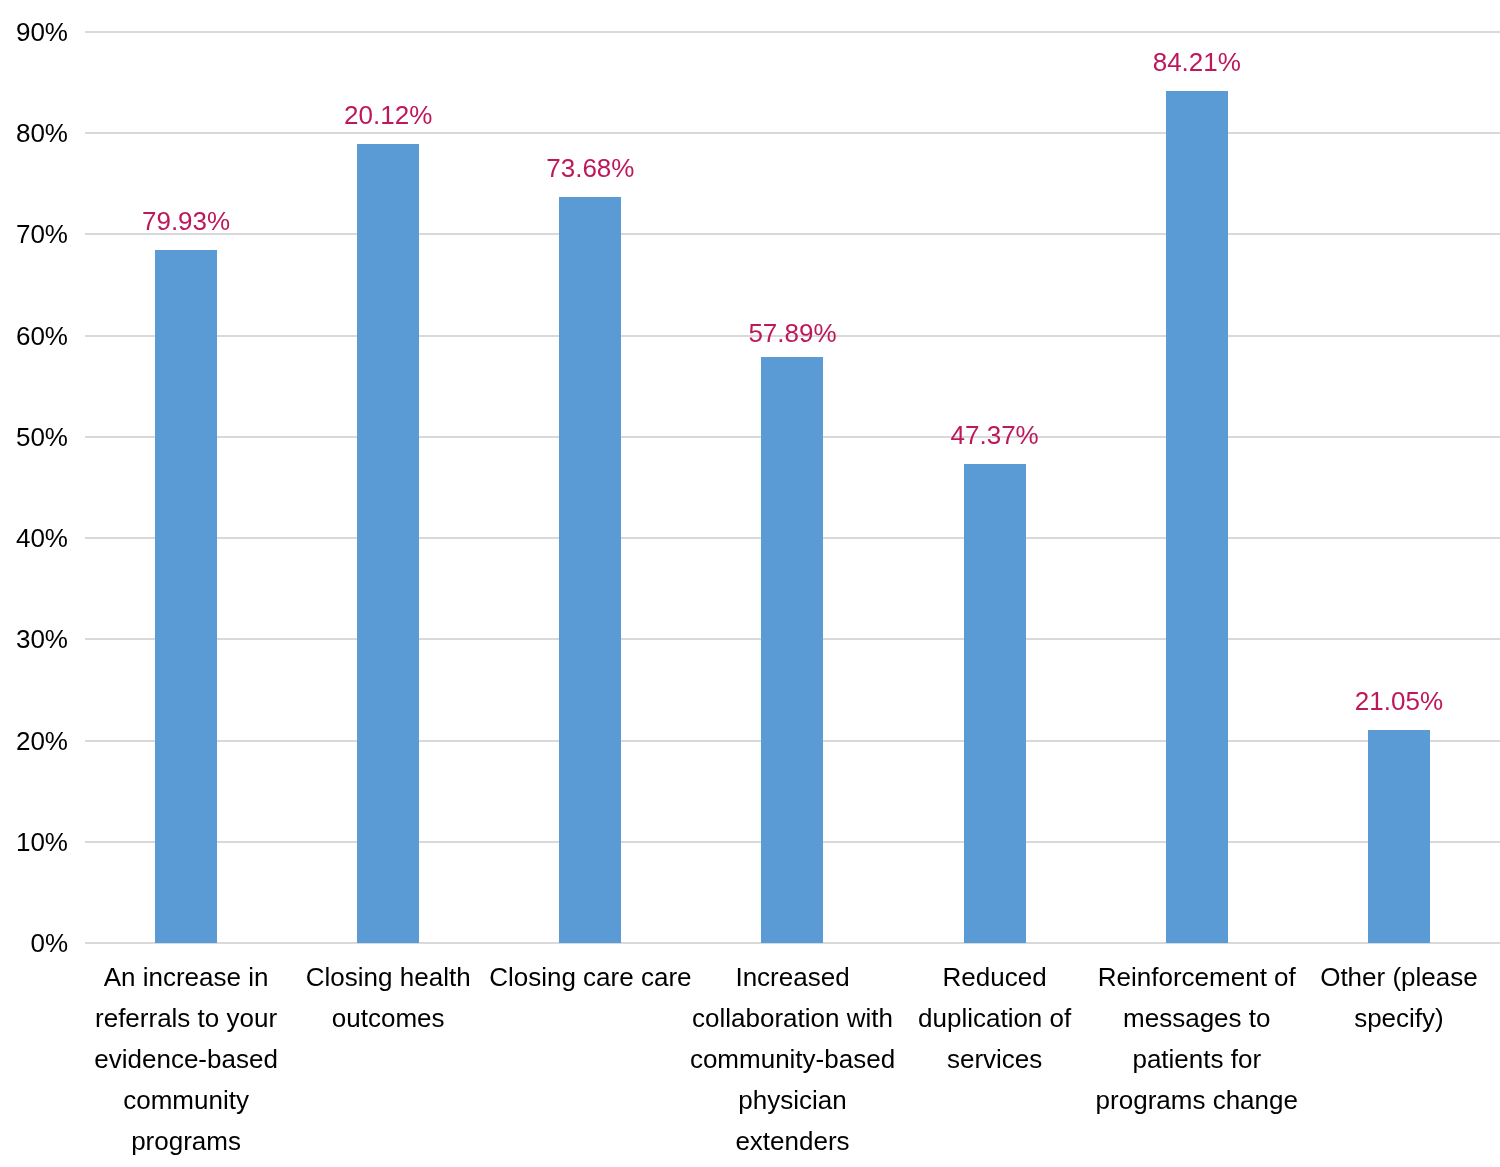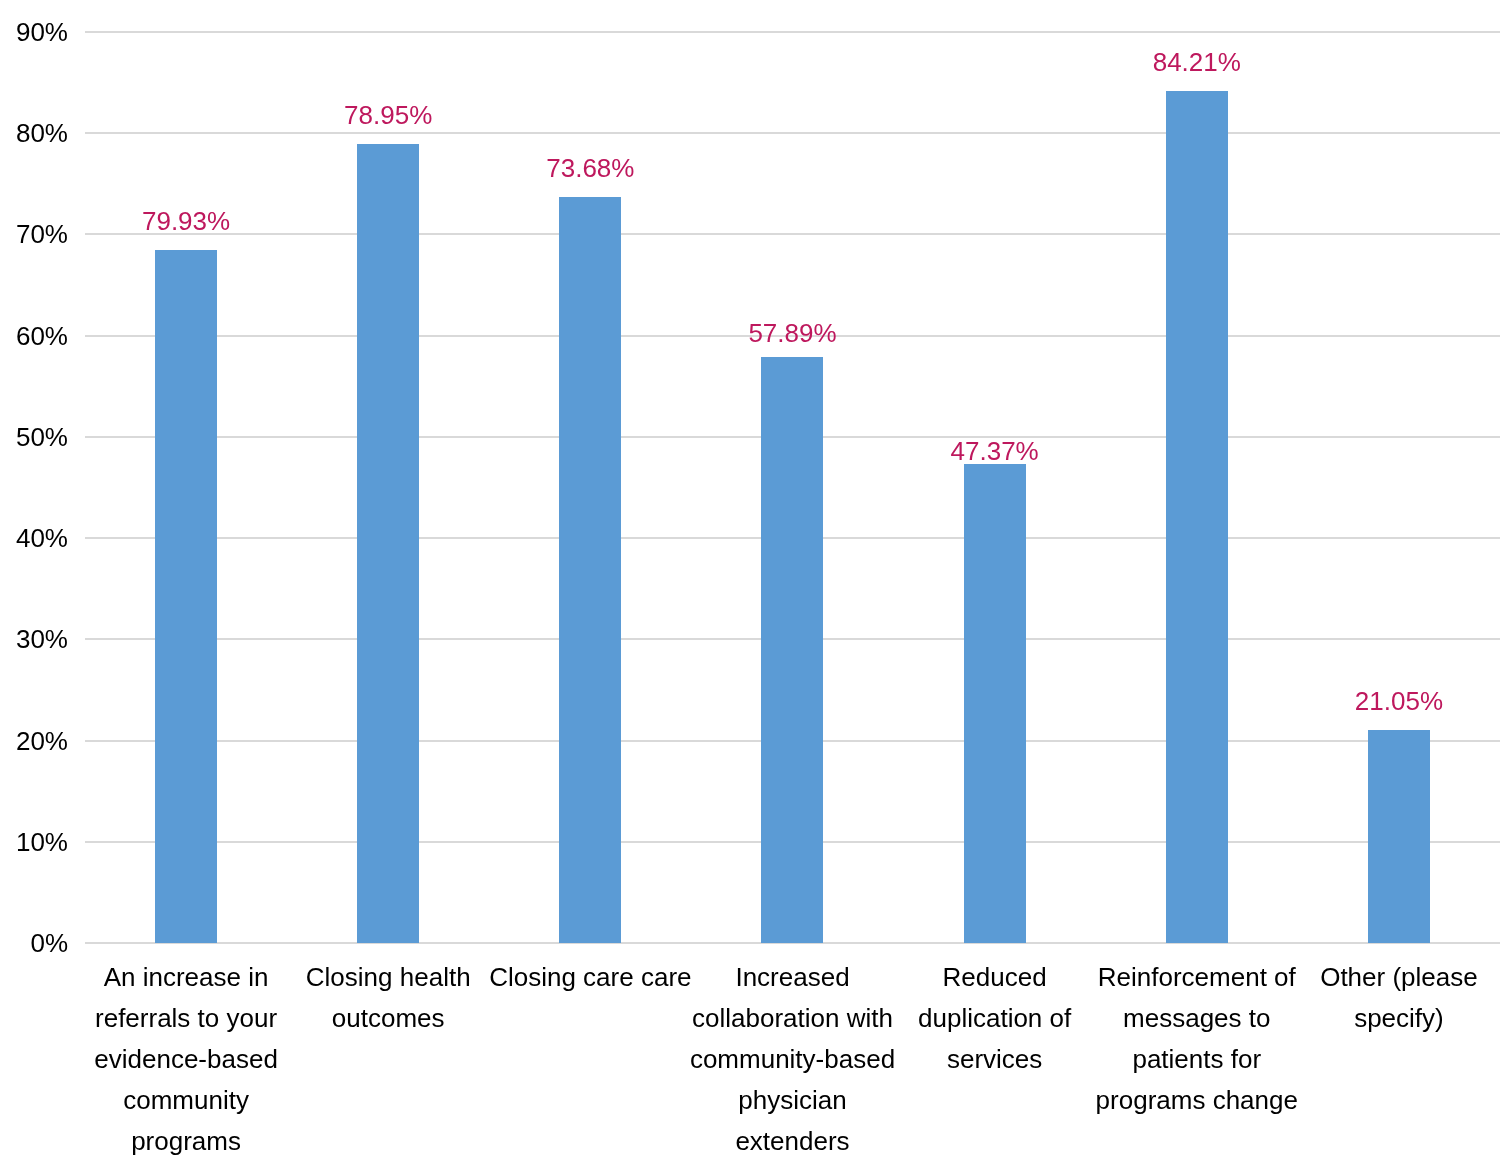--- a/index.html
+++ b/index.html
@@ -120,33 +120,33 @@
         <div class="gridline" style="top: 808.778px; background: rgb(217, 217, 217);"></div>
         <div class="gridline baseline" style="top: 910px; background: rgb(217, 217, 217);"></div>
       </div>
     <div id="bars">
         <div class="bar-slot" style="left: 0px; width: 202.143px;">
           <div class="bar" title="An increase in referrals to your evidence-based community programs 68.42%" style="height: 692.562px; background: rgb(91, 155, 213);"></div>
           <div class="bar-value" style="top: 174.438px;">79.93%</div>
         </div>
         <div class="bar-slot" style="left: 202.143px; width: 202.143px;">
           <div class="bar" title="Better health outcomes 78.95%" style="height: 799.149px; background: rgb(91, 155, 213);"></div>
-          <div class="bar-value" style="top: 67.8506px;">78.95%</div>
+          <div class="bar-value" style="top: 67.8506px;">20.12%</div>
         </div>
         <div class="bar-slot" style="left: 404.286px; width: 202.143px;">
           <div class="bar" title="Closing care loops 73.68%" style="height: 745.805px; background: rgb(91, 155, 213);"></div>
           <div class="bar-value" style="top: 121.195px;">73.68%</div>
         </div>
         <div class="bar-slot" style="left: 606.429px; width: 202.143px;">
           <div class="bar" title="Increased collaboration with community-based physician extenders 57.89%" style="height: 585.975px; background: rgb(91, 155, 213);"></div>
           <div class="bar-value" style="top: 286px;">57.89%</div>
         </div>
         <div class="bar-slot" style="left: 808.571px; width: 202.143px;">
           <div class="bar" title="Reduced duplication of services 47.37%" style="height: 479.49px; background: rgb(91, 155, 213);"></div>
-          <div class="bar-value" style="top: 387.51px; margin-top: 16px;">47.37%</div>
+          <div class="bar-value" style="top: 387.51px;">47.37%</div>
         </div>
         <div class="bar-slot" style="left: 1010.71px; width: 202.143px;">
           <div class="bar" title="Reinforcement of messages to patients for behavior change 84.21%" style="height: 852.392px; background: rgb(91, 155, 213);"></div>
           <div class="bar-value" style="top: 14.6077px;">84.21%</div>
         </div>
         <div class="bar-slot" style="left: 1212.86px; width: 202.143px;">
           <div class="bar" title="Other (please specify) 21.05%" style="height: 213.073px; background: rgb(91, 155, 213);"></div>
           <div class="bar-value" style="top: 653.927px;">21.05%</div>
         </div>
       </div>

